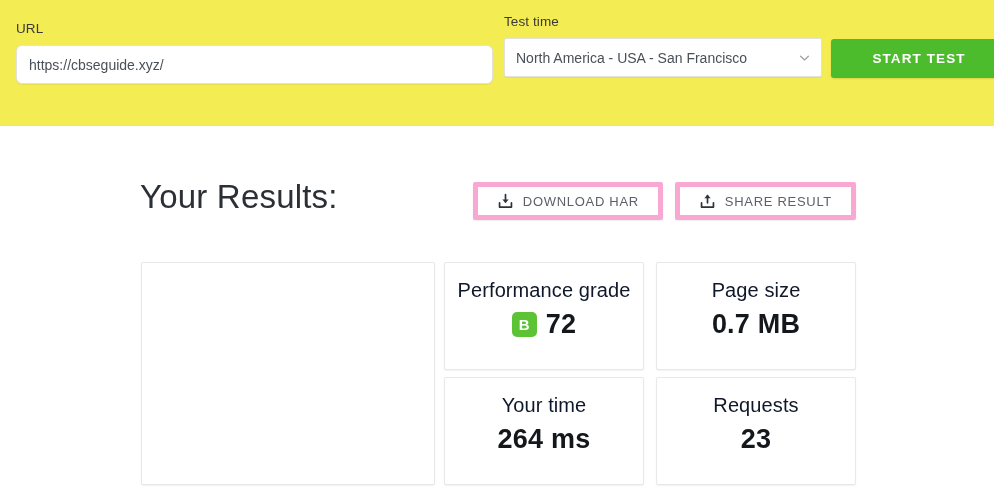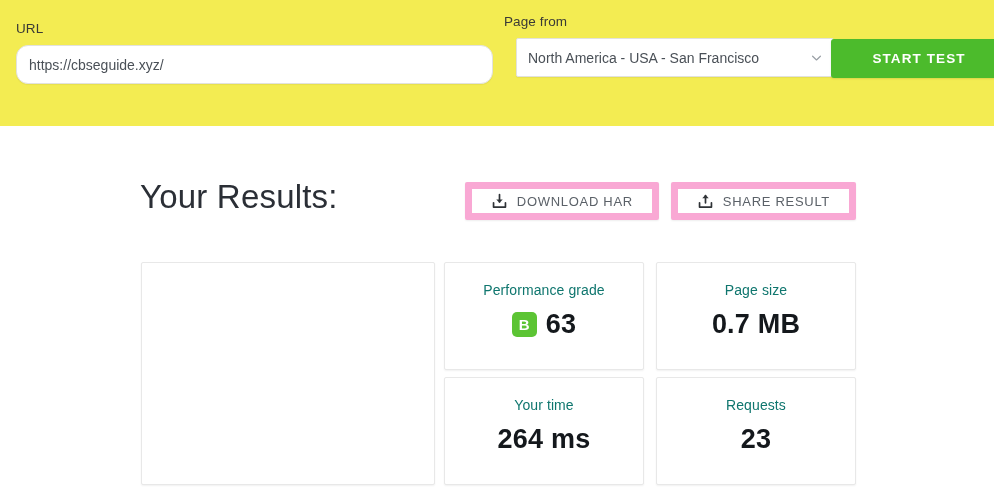--- a/index.html
+++ b/index.html
@@ -47,34 +47,33 @@
     line-height: 16px;
     margin-bottom: 8px;
     letter-spacing: 0.1px;
   }
 
   .text-input {
     width: 100%;
     height: 39px;
     background: #ffffff;
     border: 1px solid #e2e2dd;
-    border-radius: 12px;
+    border-radius: 6px;
     font-family: "Liberation Sans", sans-serif;
     font-size: 14px;
     color: #4a5057;
     padding: 0 12px;
     outline: none;
     box-shadow: 0 1px 1px rgba(0,0,0,0.05);
   }
 
   .select-wrap {
     position: relative;
     width: 100%;
     height: 39px;
-    margin-left: 12px;
   }
   .select-box {
     width: 100%;
     height: 39px;
     background: #ffffff;
     border: 1px solid #e2e2dd;
     border-radius: 2px;
     font-size: 14px;
     color: #4a5057;
     padding: 0 30px 0 11px;
@@ -148,21 +147,21 @@
     position: absolute;
     right: 0;
     top: 4px;
     display: flex;
     gap: 12px;
   }
 
   .action-btn {
     height: 38px;
     background: #ffffff;
-    border: 7px solid #f9a8d4;
+    border: 5px solid #f9a8d4;
     border-radius: 2px;
     display: flex;
     align-items: center;
     gap: 9px;
     padding: 0 19px;
     font-family: "Liberation Sans", sans-serif;
     font-size: 13px;
     color: #5b6168;
     letter-spacing: 0.7px;
     cursor: pointer;
@@ -206,22 +205,22 @@
     border: 1px solid #e8e8e8;
     border-radius: 2px;
     box-shadow: 0 1px 2px rgba(0,0,0,0.06);
     display: flex;
     flex-direction: column;
     align-items: center;
     padding-top: 17px;
   }
 
   .metric-label {
-    font-size: 14px;
-    color: #0f766e;
+    font-size: 20px;
+    color: #0f172a;
     font-weight: 400;
     letter-spacing: 0.1px;
     line-height: 20px;
   }
 
   .metric-value {
     margin-top: 7px;
     font-size: 27px;
     font-weight: bold;
     color: #14181c;
@@ -250,21 +249,21 @@
 <body>
 
 <div class="testbar">
 
   <div class="field-group url-group">
     <div class="field-label">URL</div>
     <input class="text-input" type="text" value="https://cbseguide.xyz/" style="">
   </div>
 
   <div class="field-group loc-group">
-    <div class="field-label">Page from</div>
+    <div class="field-label">Test time</div>
     <div class="select-wrap">
       <div class="select-box">
         <span>North America - USA - San Francisco</span>
       </div>
       <svg class="chevron" viewBox="0 0 16 16">
         <path d="M3.2 5.8 L8 10.4 L12.8 5.8" fill="none" stroke="#9aa0a6" stroke-width="1.5" stroke-linecap="round" stroke-linejoin="round"></path>
       </svg>
     </div>
   </div>
 
@@ -300,21 +299,21 @@
   </div>
 
   <div class="left-panel"></div>
 
   <div class="metric-grid">
 
     <div class="metric-card">
       <div class="metric-label">Performance grade</div>
       <div class="metric-value">
         <span class="grade-badge">B</span>
-        <span>63</span>
+        <span>72</span>
       </div>
     </div>
 
     <div class="metric-card">
       <div class="metric-label">Page size</div>
       <div class="metric-value">0.7 MB</div>
     </div>
 
     <div class="metric-card">
       <div class="metric-label">Your time</div>

